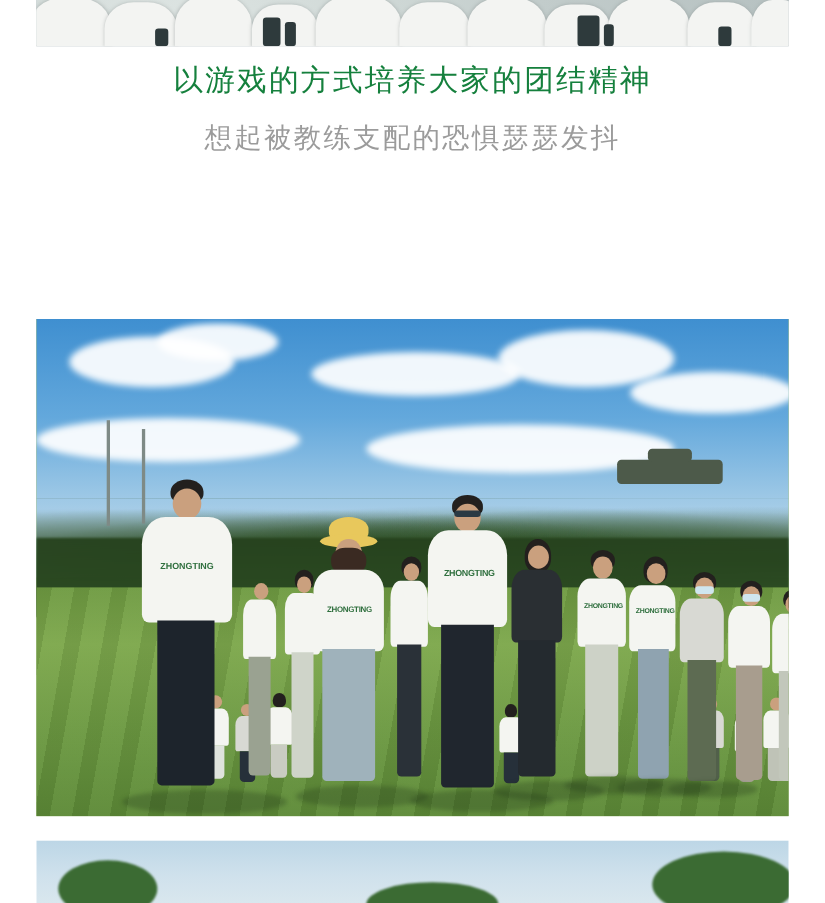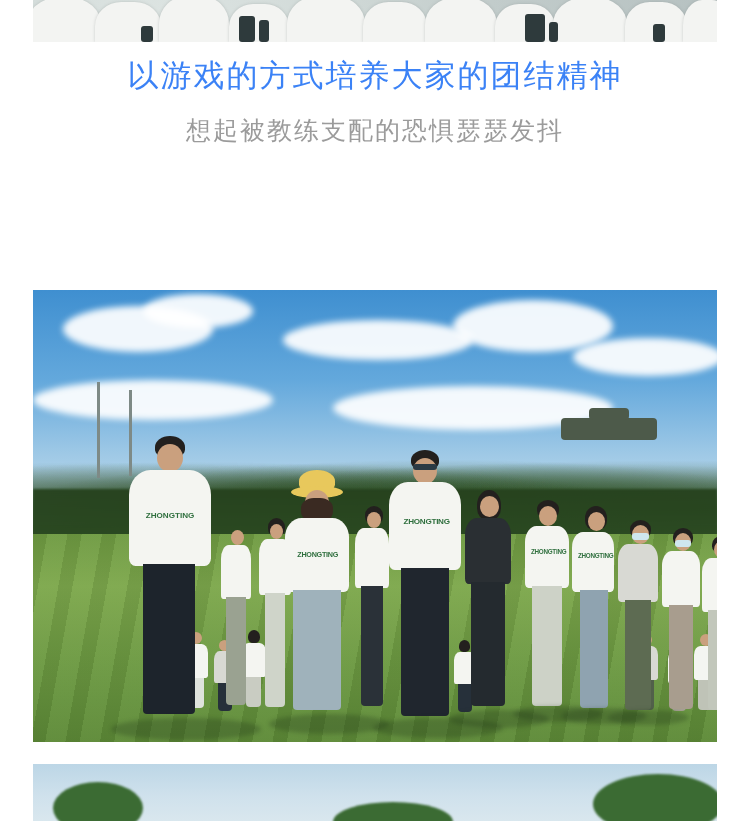--- a/index.html
+++ b/index.html
@@ -67,22 +67,22 @@
     color: #5b5b5b;
     letter-spacing: 2px;
     line-height: 1;
   }
   .headline-1 {
     font-size: 27px;
     color: #585858;
     margin-bottom: 26px;
   }
   .headline-2 {
-    font-size: 31px;
-    color: #3b82f6;
+    font-size: 27px;
+    color: #15803d;
     margin-bottom: 27px;
   }
   .headline-3 {
     font-size: 25px;
     color: #9b9b9b;
   }
 
   
   .photo-main {
     position: absolute;

